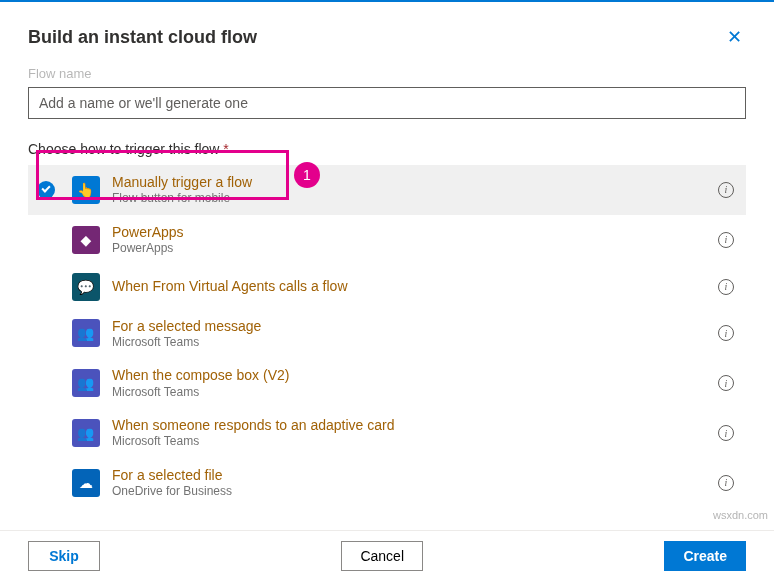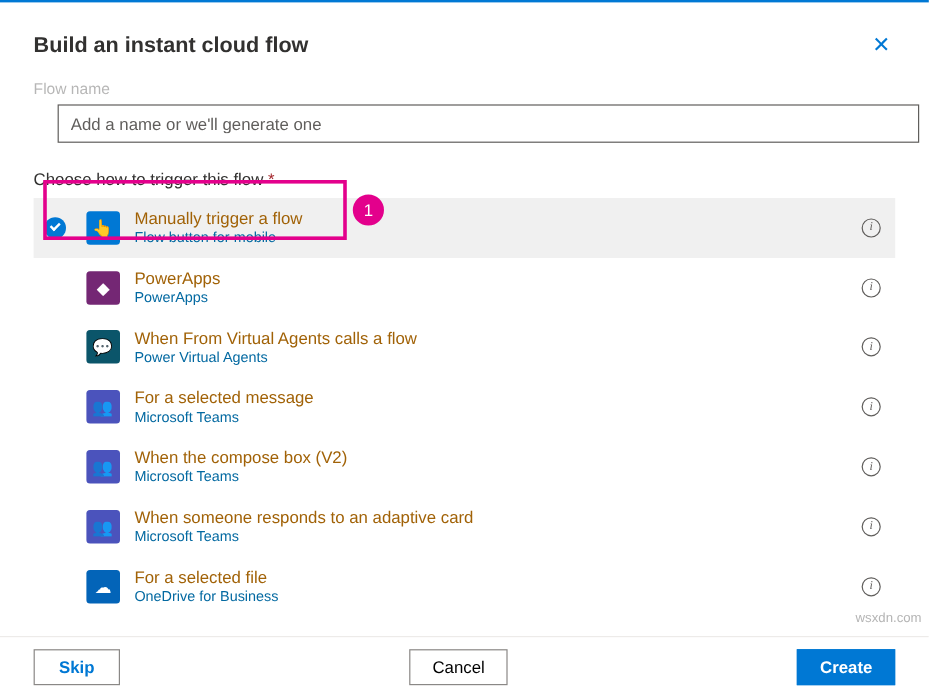--- a/index.html
+++ b/index.html
@@ -40,21 +40,20 @@
     margin-top: 14px;
   }
   .name-input {
     width: 100%;
     border: 1px solid #605e5c;
     padding: 7px 10px;
     font-size: 14px;
     margin-top: 6px;
     color: #323130;
     font-family: inherit;
-    margin-left: 20px;
   }
   .name-input::placeholder { color: #605e5c; }
   .section-label {
     font-size: 14px;
     margin-top: 22px;
     color: #323130;
   }
   .req { color: #a4262c; }
   .trigger-list {
     margin-top: 8px;
@@ -103,21 +102,21 @@
     border-radius: 3px;
     display: flex;
     align-items: center;
     justify-content: center;
     flex-shrink: 0;
     color: #fff;
     font-size: 14px;
   }
   .trigger-text { flex: 1; }
   .trigger-title { font-size: 14px; color: #a16207; line-height: 1.3; }
-  .trigger-sub { font-size: 12px; color: #0369a1; line-height: 1.3; }
+  .trigger-sub { font-size: 12px; color: #737373; line-height: 1.3; }
   .info-icon {
     width: 16px; height: 16px;
     border: 1px solid #605e5c;
     border-radius: 50%;
     font-size: 10px;
     display: flex;
     align-items: center;
     justify-content: center;
     color: #605e5c;
     flex-shrink: 0;
@@ -216,21 +215,20 @@
           <div class="trigger-title">PowerApps</div>
           <div class="trigger-sub">PowerApps</div>
         </div>
         <div class="info-icon">i</div>
       </div>
       <div class="trigger-row">
         <div class="radio-slot"></div>
         <div class="app-icon" style="background: rgb(11, 85, 106);">💬</div>
         <div class="trigger-text">
           <div class="trigger-title">When From Virtual Agents calls a flow</div>
-          <div class="trigger-sub">Power Virtual Agents</div>
         </div>
         <div class="info-icon">i</div>
       </div>
       <div class="trigger-row">
         <div class="radio-slot"></div>
         <div class="app-icon" style="background: rgb(75, 83, 188);">👥</div>
         <div class="trigger-text">
           <div class="trigger-title">For a selected message</div>
           <div class="trigger-sub">Microsoft Teams</div>
         </div>

